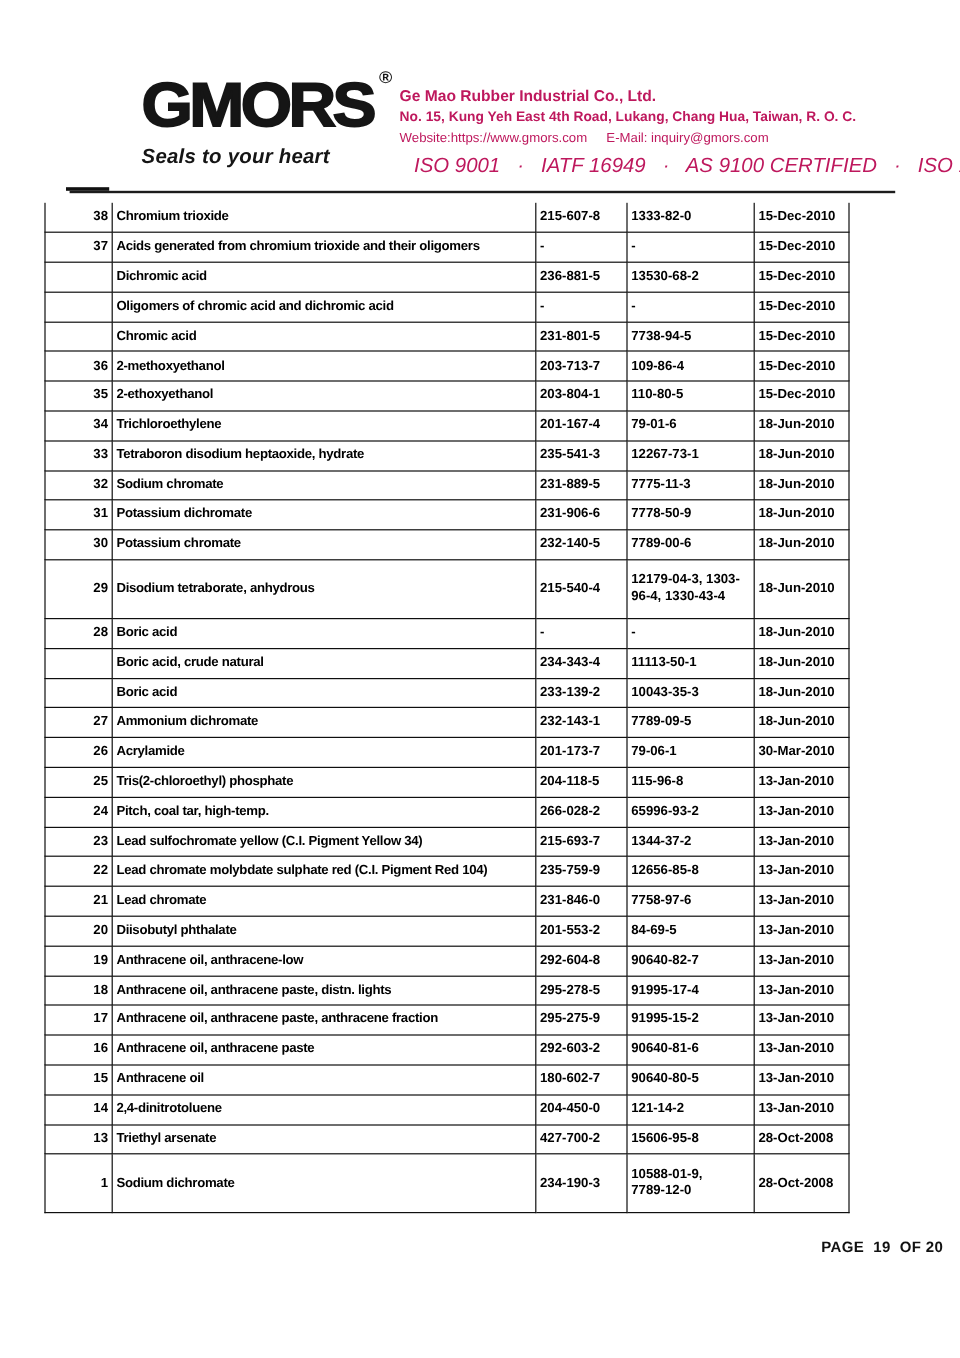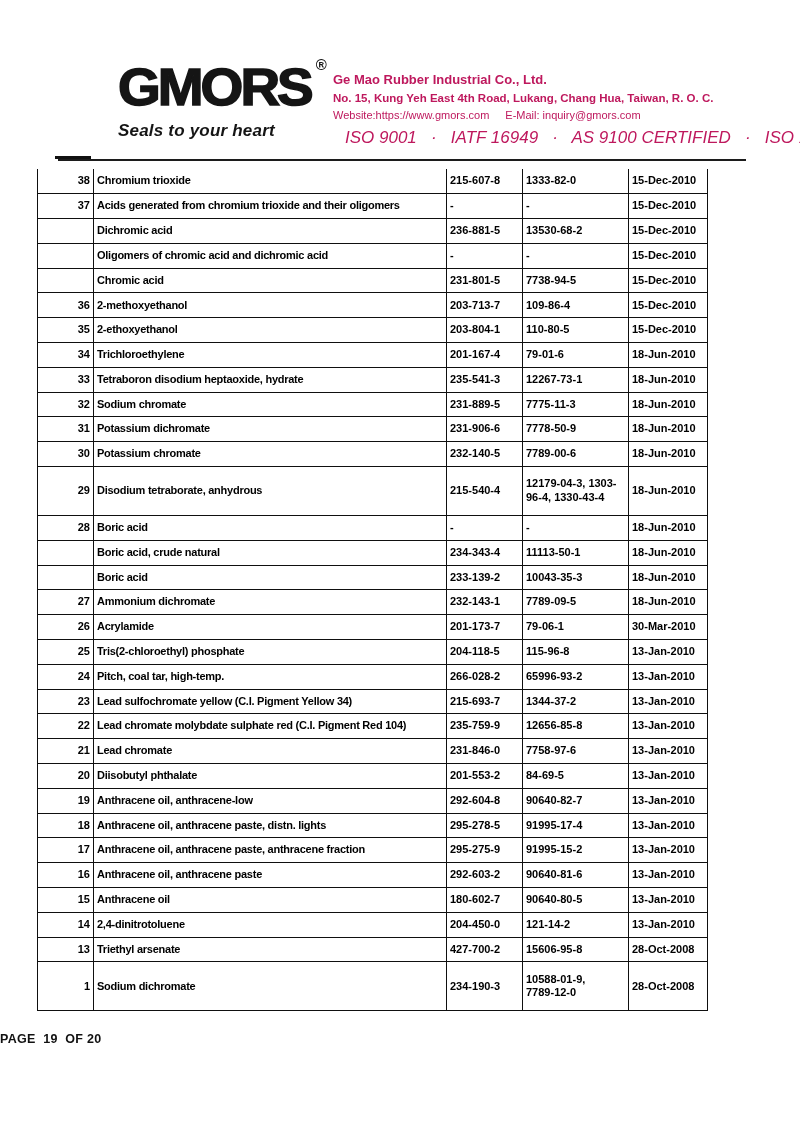--- a/index.html
+++ b/index.html
@@ -45,21 +45,21 @@
     overflow:hidden;
   }
   table.svhc tr.standard { height:24.8px; }
   table.svhc tr.tall     { height:49px; }
   table.svhc tr:first-child td { border-top:none; }
   td.no   { text-align:right; padding-right:2px; }
   td.name { letter-spacing:-0.25px; padding-left:3px; }
   td.cas  { white-space:pre-line; line-height:2.05; }
   
   .footer {
-    position:absolute; left:0; top:1032px; width:786px; text-align:left;
+    position:absolute; left:0; top:1032px; width:786px; text-align:right;
     font-size:12.5px; font-weight:700; letter-spacing:0.3px; white-space:pre; color:#111;
   }
 </style>
 </head>
 <body>
 
 <div class="page">
 
   <div class="logo">
     <div class="logo-word"><span>GMORS</span><span class="reg">®</span></div>

